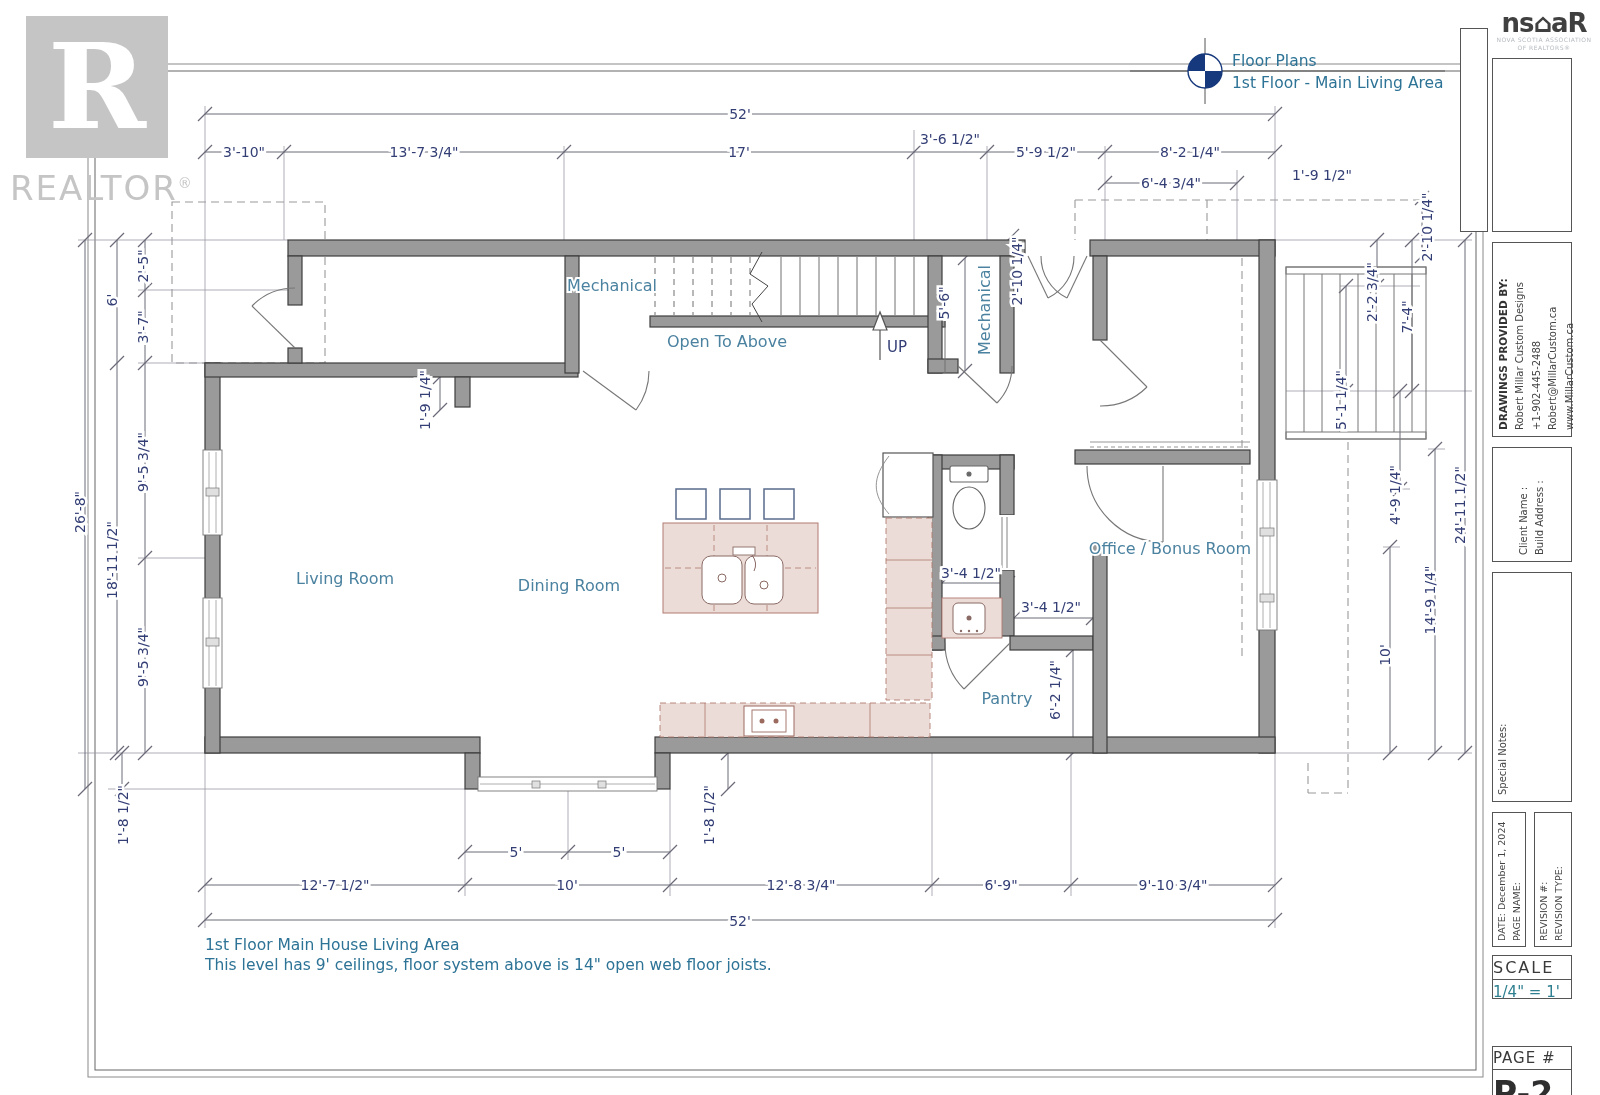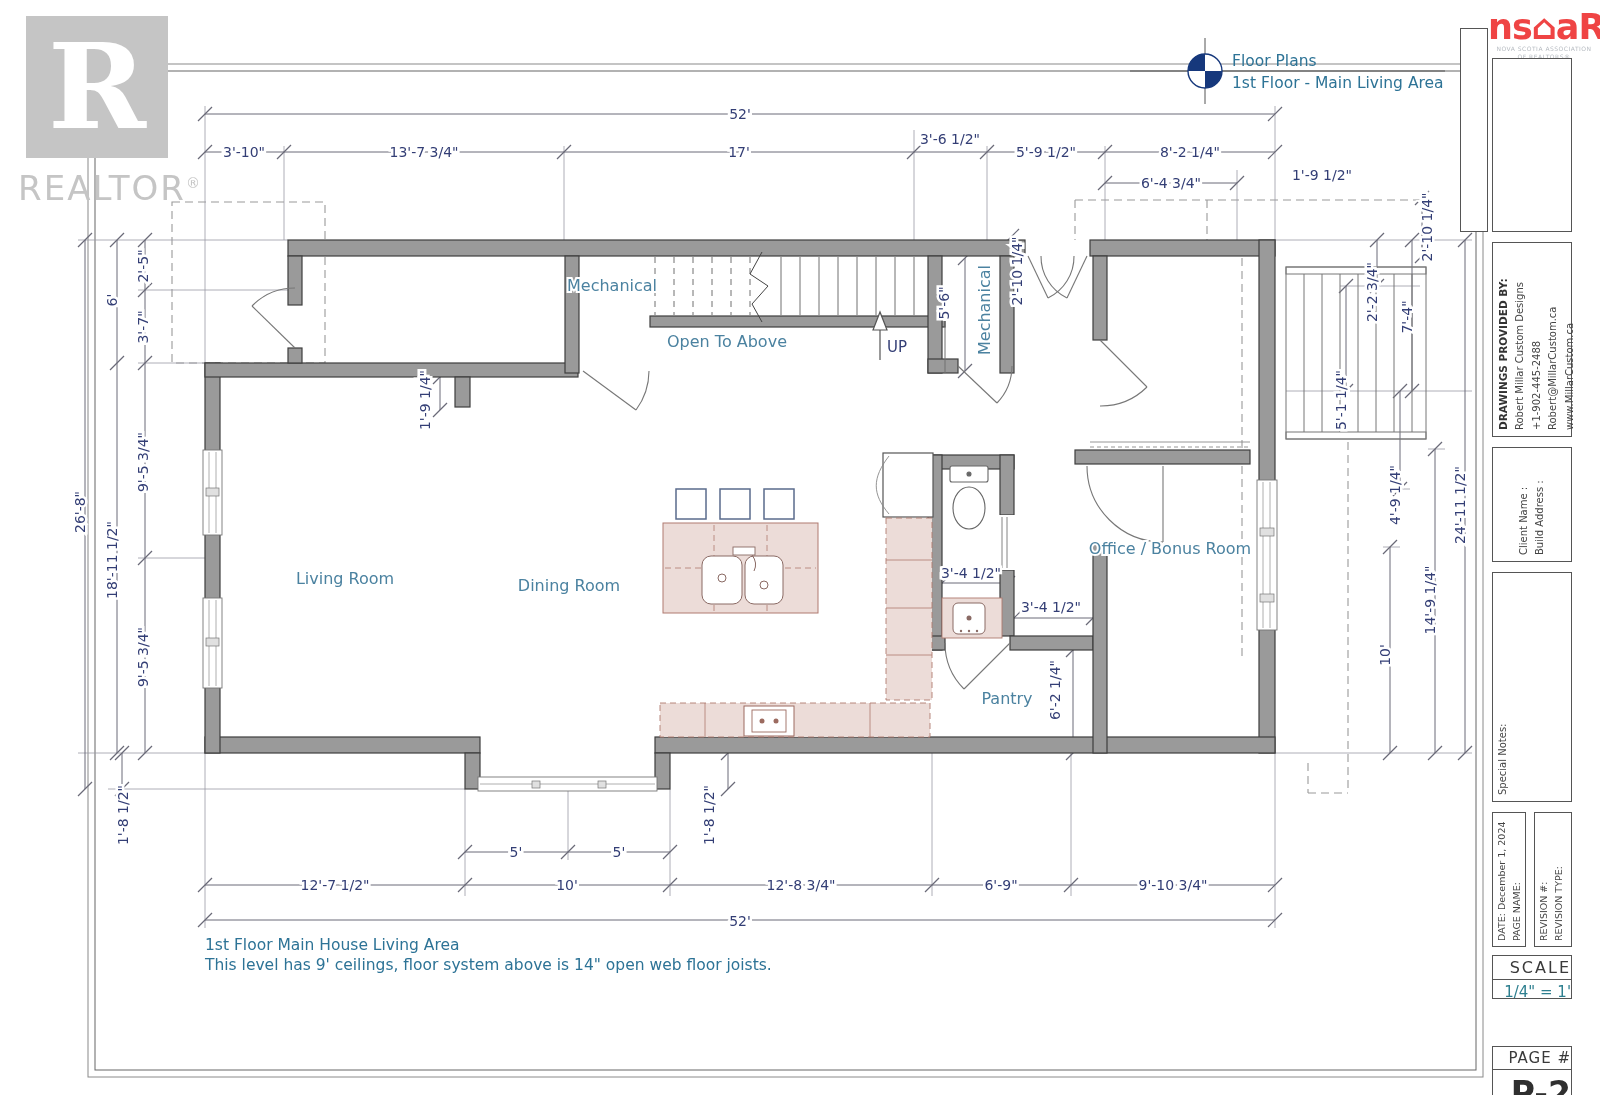--- a/index.html
+++ b/index.html
@@ -10,35 +10,35 @@
   .dimbig{font-size:15px;}
   .room{fill:#4b82a0;font-size:16px;text-anchor:middle;paint-order:stroke;stroke:#ffffff;stroke-width:4px;}
   .note{fill:#2d7396;font-size:15.5px;}
   .hdr-title{fill:#2d7396;font-size:15.5px;}
   
   .sbox{position:absolute;border:1px solid #555;background:#fff;box-sizing:border-box;}
   .vwrap{display:flex;flex-direction:row;gap:4px;padding:6px 4px;height:100%;box-sizing:border-box;}
   .vline{writing-mode:vertical-rl;transform:rotate(180deg);font-size:10px;color:#444;
          white-space:nowrap;line-height:1.25;}
   .vlabel{font-weight:bold;font-size:10.5px;color:#333;}
-  .hcell{text-align:right;color:#333;}
+  .hcell{text-align:left;color:#333;}
   .scale-hdr{font-size:16px;letter-spacing:2px;border-bottom:1px solid #555;padding:2px 0;color:#3a3a3a;}
   .scale-val{font-size:15px;padding:3px 0;color:#2e7f8f;font-weight:500;}
   .page-hdr{font-size:15px;letter-spacing:1px;border-bottom:1px solid #555;padding:2px 0;color:#3a3a3a;}
   .page-val{font-size:33px;padding:4px 0;color:#2f2f2f;font-weight:bold;}
   
   .rlogo-box{position:absolute;left:26px;top:16px;width:142px;height:142px;background:#c5c5c5;
              display:flex;align-items:center;justify-content:center;}
   .rlogo-r{color:#ffffff;font-size:118px;font-weight:bold;font-family:"DejaVu Serif",serif;line-height:1;}
   .rlogo-caption{position:absolute;left:10px;top:168px;width:200px;color:#c5c5c5;font-size:34px;
-                 letter-spacing:2px;font-weight:500;text-align:center;}
+                 letter-spacing:2px;font-weight:500;}
   .rlogo-caption sup{font-size:14px;}
   
   .nsar{position:absolute;left:1488px;top:10px;width:112px;text-align:center;background:#fff;}
-  .nsar-main{color:#ef4444;font-size:35px;font-weight:bold;line-height:1;letter-spacing:-1px;}
+  .nsar-main{color:#404040;font-size:26px;font-weight:bold;line-height:1;letter-spacing:-1px;}
   .nsar-tag{color:#b5bac0;font-size:6px;letter-spacing:0.5px;line-height:1.3;}
 </style>
 </head>
 <body>
 
 <div class="sheet">
 
 <svg width="1600" height="1095" viewBox="0 0 1600 1095">
   <defs>
     <path id="tick" d="M-7,7 L7,-7" stroke="#6a6a78" stroke-width="1.2"></path>

